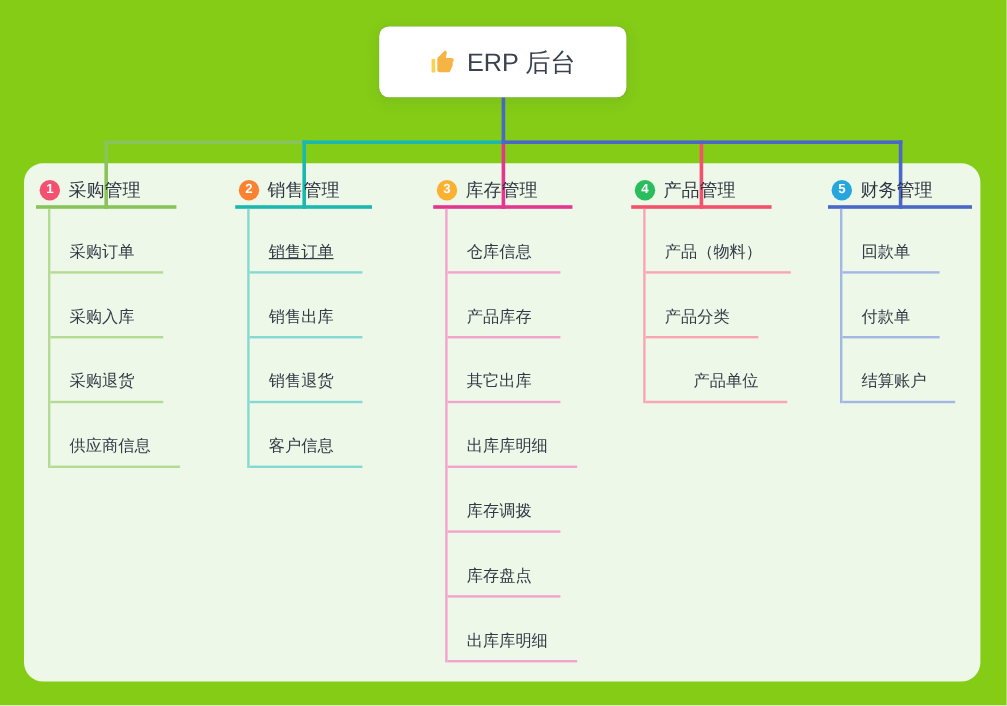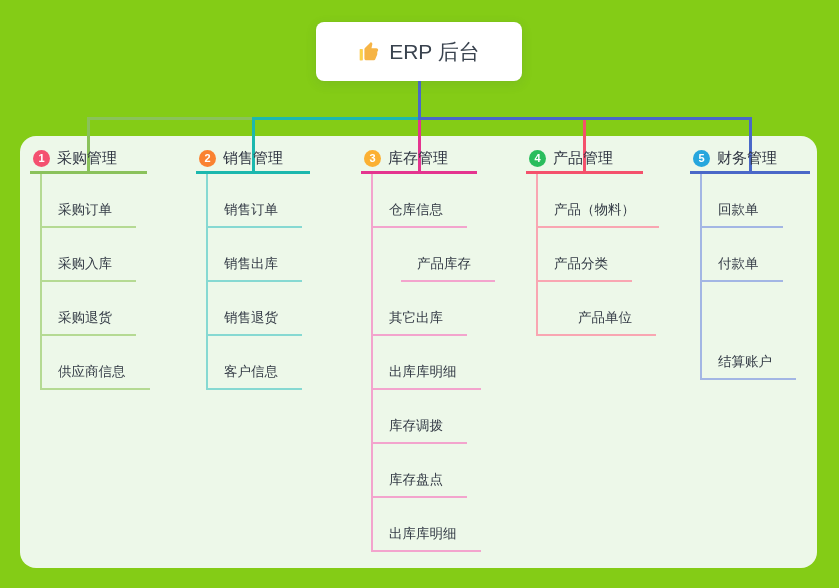--- a/index.html
+++ b/index.html
@@ -76,34 +76,34 @@
           <div class="child" style="border-bottom-color: rgb(181, 218, 147);">采购退货</div>
           <div class="child" style="border-bottom-color: rgb(181, 218, 147);">供应商信息</div>
         </div>
       </div>
       <div class="branch" style="left: 196px; width: 114px;">
         <div class="branch-header" style="border-bottom-color: rgb(28, 184, 174);">
           <span class="badge" style="background: rgb(250, 130, 49);">2</span>
           <span class="branch-label">销售管理</span>
         </div>
         <div class="children" style="border-left-color: rgb(134, 217, 210);">
-          <div class="child" style="border-bottom-color: rgb(134, 217, 210);">销售订单</div>
+          <div class="child" style="border-bottom-color: rgb(134, 217, 210); text-decoration: underline;">销售订单</div>
           <div class="child" style="border-bottom-color: rgb(134, 217, 210);">销售出库</div>
           <div class="child" style="border-bottom-color: rgb(134, 217, 210);">销售退货</div>
           <div class="child" style="border-bottom-color: rgb(134, 217, 210);">客户信息</div>
         </div>
       </div>
       <div class="branch" style="left: 361px; width: 116px;">
         <div class="branch-header" style="border-bottom-color: rgb(228, 53, 143);">
           <span class="badge" style="background: rgb(251, 176, 50);">3</span>
           <span class="branch-label">库存管理</span>
         </div>
         <div class="children" style="border-left-color: rgb(243, 164, 205);">
           <div class="child" style="border-bottom-color: rgb(243, 164, 205);">仓库信息</div>
-          <div class="child" style="border-bottom-color: rgb(243, 164, 205); margin-left: 28px;">产品库存</div>
+          <div class="child" style="border-bottom-color: rgb(243, 164, 205);">产品库存</div>
           <div class="child" style="border-bottom-color: rgb(243, 164, 205);">其它出库</div>
           <div class="child" style="border-bottom-color: rgb(243, 164, 205);">出库库明细</div>
           <div class="child" style="border-bottom-color: rgb(243, 164, 205);">库存调拨</div>
           <div class="child" style="border-bottom-color: rgb(243, 164, 205);">库存盘点</div>
           <div class="child" style="border-bottom-color: rgb(243, 164, 205);">出库库明细</div>
         </div>
       </div>
       <div class="branch" style="left: 526px; width: 117px;">
         <div class="branch-header" style="border-bottom-color: rgb(244, 81, 108);">
           <span class="badge" style="background: rgb(42, 189, 93);">4</span>
@@ -116,17 +116,17 @@
         </div>
       </div>
       <div class="branch" style="left: 690px; width: 120px;">
         <div class="branch-header" style="border-bottom-color: rgb(74, 104, 200);">
           <span class="badge" style="background: rgb(38, 166, 221);">5</span>
           <span class="branch-label">财务管理</span>
         </div>
         <div class="children" style="border-left-color: rgb(163, 182, 228);">
           <div class="child" style="border-bottom-color: rgb(163, 182, 228);">回款单</div>
           <div class="child" style="border-bottom-color: rgb(163, 182, 228);">付款单</div>
-          <div class="child" style="border-bottom-color: rgb(163, 182, 228); margin-top: 44px;">结算账户</div>
+          <div class="child" style="border-bottom-color: rgb(163, 182, 228);">结算账户</div>
         </div>
       </div>
     </div>
 </div>
 
 </body></html>

